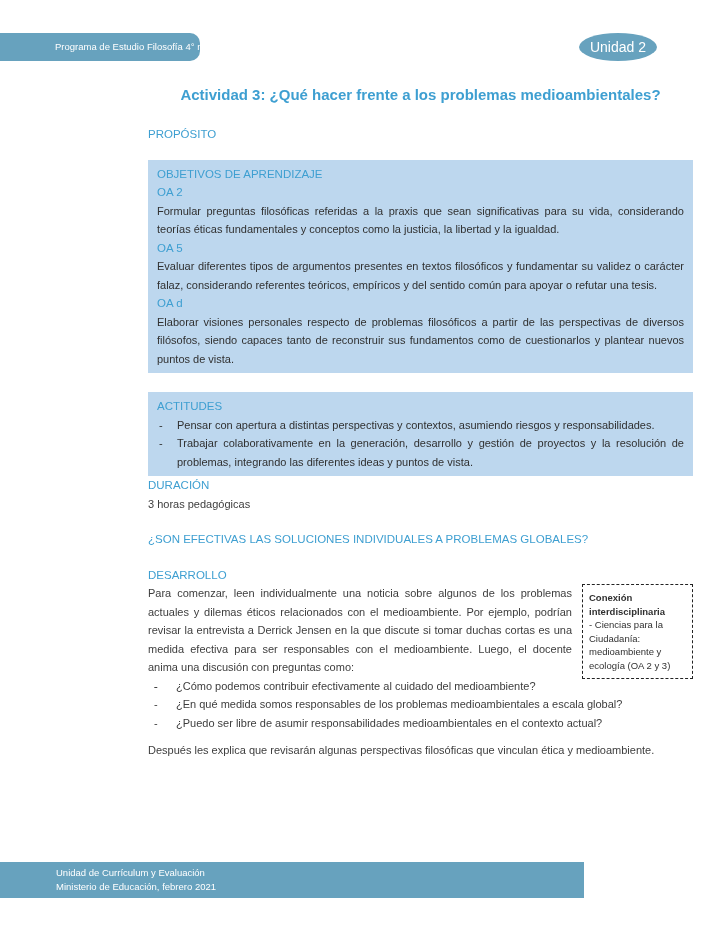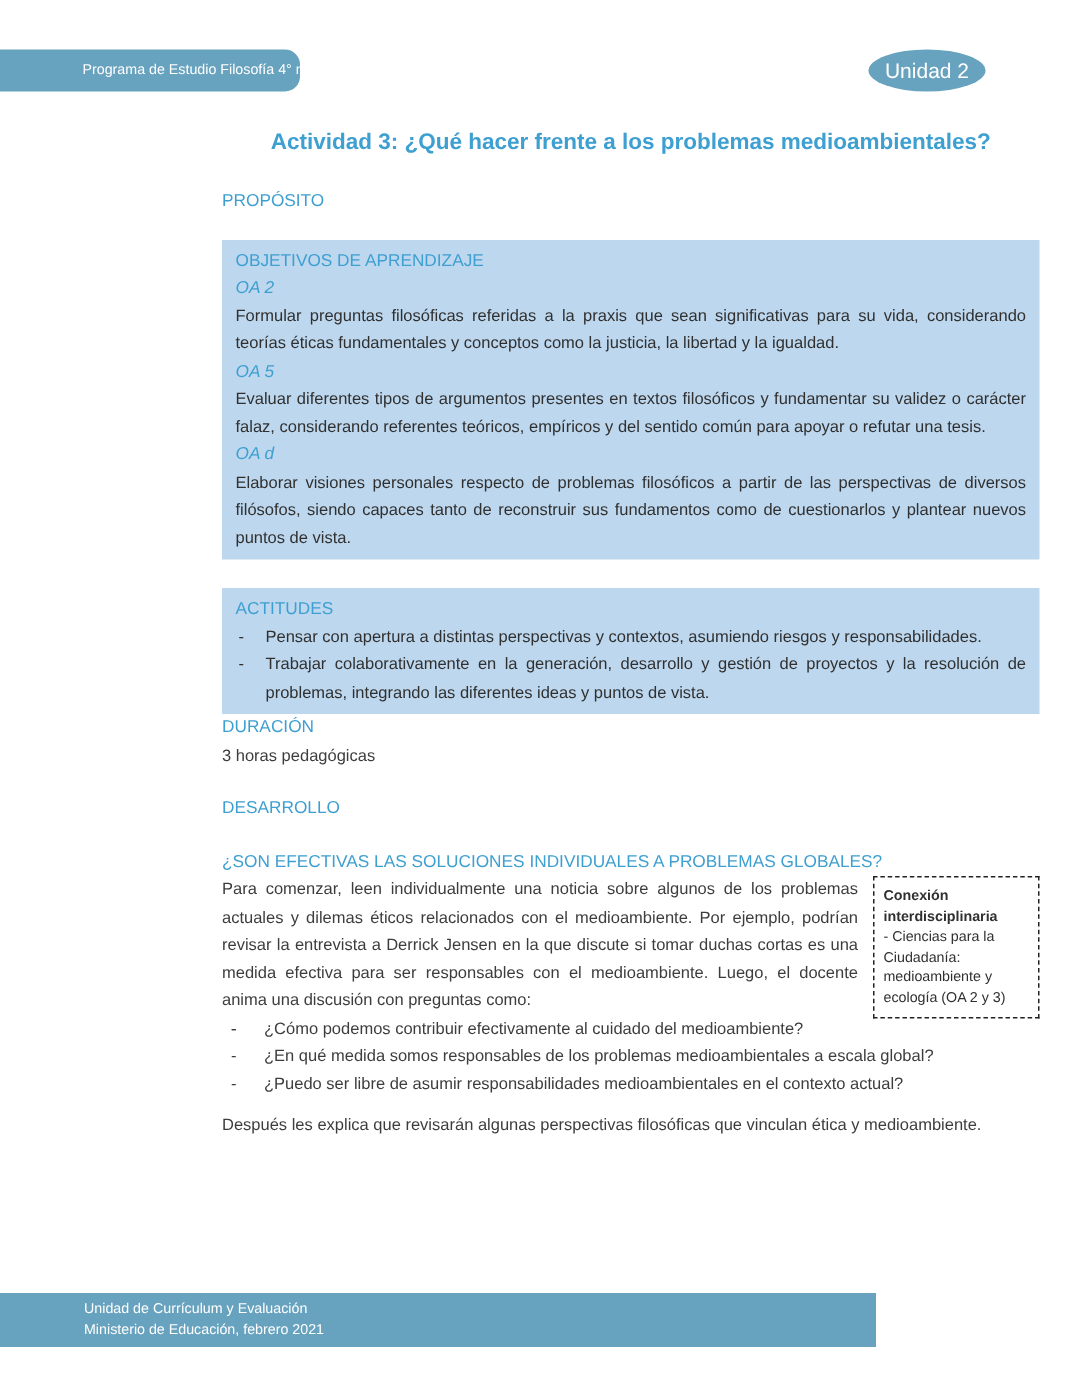--- a/index.html
+++ b/index.html
@@ -68,21 +68,21 @@
   p.body-text { text-align: justify; }
   .blue-box {
     background: #bdd7ee;
     padding: 5px 9px;
     color: #303030;
   }
   .blue-box .box-heading {
     color: #3e9fd1;
     font-size: 11.5px;
   }
-  .oa-code { color: #3e9fd1; font-size: 11.5px; font-style: italic; }
+  .oa-code { color: #3e9fd1; font-size: 11.5px; }
   .oa-text { text-align: justify; }
   .dash-item {
     position: relative;
     padding-left: 28px;
     text-align: justify;
   }
   .dash-item .dash {
     position: absolute;
     left: 6px;
     top: 0;
@@ -163,23 +163,23 @@
       </div>
       <div class="dash-item">
         <span class="dash">-</span>
         <span>Trabajar colaborativamente en la generación, desarrollo y gestión de proyectos y la resolución de problemas, integrando las diferentes ideas y puntos de vista.</span>
       </div>
     </div>
 
     <div class="sec-heading">DURACIÓN</div>
     <div>3 horas pedagógicas</div>
 
+    <div class="sec-heading mt17">¿SON EFECTIVAS LAS SOLUCIONES INDIVIDUALES A PROBLEMAS GLOBALES?</div>
+
     <div class="sec-heading mt17">DESARROLLO</div>
-
-    <div class="sec-heading mt17">¿SON EFECTIVAS LAS SOLUCIONES INDIVIDUALES A PROBLEMAS GLOBALES?</div>
 
     <div class="para-wrap">
       <div class="side-box">
         <div class="side-title">Conexión interdisciplinaria</div>
         <div>- Ciencias para la Ciudadanía: medioambiente y ecología (OA 2 y 3)</div>
       </div>
       <p class="body-text">Para comenzar, leen individualmente una noticia sobre algunos de los problemas actuales y dilemas éticos relacionados con el medioambiente. Por ejemplo, podrían revisar la entrevista a Derrick Jensen en la que discute si tomar duchas cortas es una medida efectiva para ser responsables con el medioambiente. Luego, el docente anima una discusión con preguntas como:</p>
       <div class="dash-item">
         <span class="dash">-</span>
       </div>

